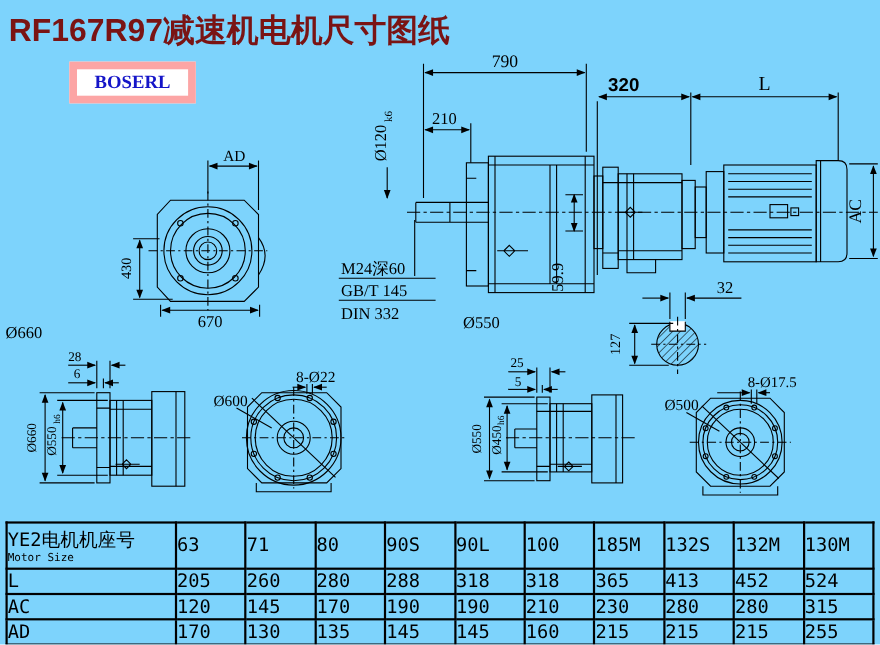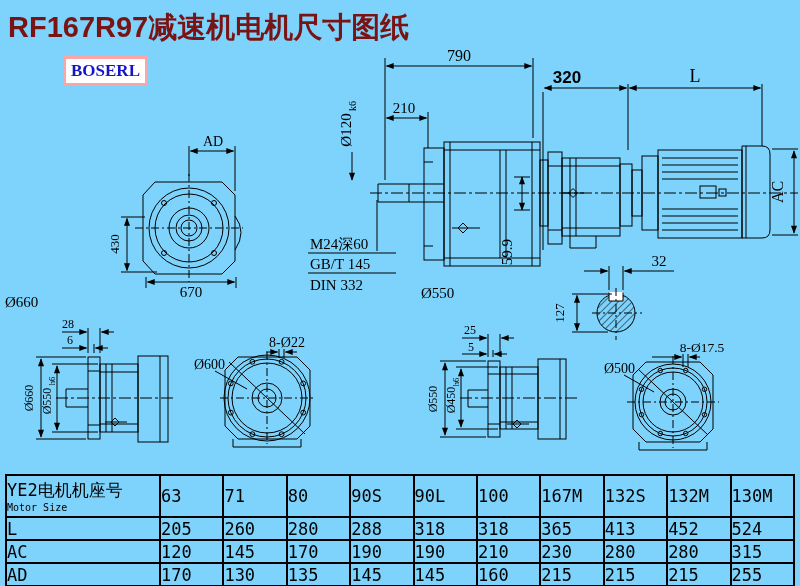--- a/index.html
+++ b/index.html
@@ -1,20 +1,20 @@
 <!DOCTYPE html>
 <html><head>
 <meta charset="utf-8">
 <style>
   html,body{margin:0;padding:0;background:#fff;}
   .stage{position:relative;width:800px;height:586px;background:#7dd3fc;overflow:hidden;
          font-family:"Liberation Sans","DejaVu Sans",sans-serif;}
   .title{position:absolute;left:8px;top:8px;font-size:29px;font-weight:bold;color:#7a1414;
          letter-spacing:0px;white-space:nowrap;}
-  .brand{position:absolute;left:63px;top:56px;border:3px solid #fca5a5;padding:0 5px;
+  .brand{position:absolute;left:63px;top:56px;border:7px solid #fca5a5;padding:0 16px;
          color:#1515c8;font-family:"Liberation Serif","DejaVu Serif",serif;
          font-size:17px;font-weight:bold;line-height:24px;background:#fff;}
   svg{position:absolute;left:0;top:0;}
   .t{font-family:"Liberation Serif","DejaVu Serif",serif;fill:#000;}
   .tb{font-family:"Liberation Sans","DejaVu Sans",sans-serif;font-weight:bold;fill:#000;}
   table.dims{position:absolute;left:5px;top:474px;width:790px;border-collapse:collapse;
          table-layout:fixed;font-family:"DejaVu Sans Mono","Liberation Mono",monospace;color:#000;}
   table.dims td{border:2px solid #000;text-align:left;vertical-align:middle;
          padding:0;font-size:17px;height:21px;}
   table.dims tr.hr td{height:40px;}
@@ -251,21 +251,21 @@
       <td class="hd">
         <div>YE2电机机座号</div>
         <div class="en">Motor Size</div>
       </td>
       <td>63</td>
       <td>71</td>
       <td>80</td>
       <td>90S</td>
       <td>90L</td>
       <td>100</td>
-      <td>167M</td>
+      <td>185M</td>
       <td>132S</td>
       <td>132M</td>
       <td>130M</td>
     </tr>
     <tr>
       <td>L</td>
       <td>205</td>
       <td>260</td>
       <td>280</td>
       <td>288</td>

